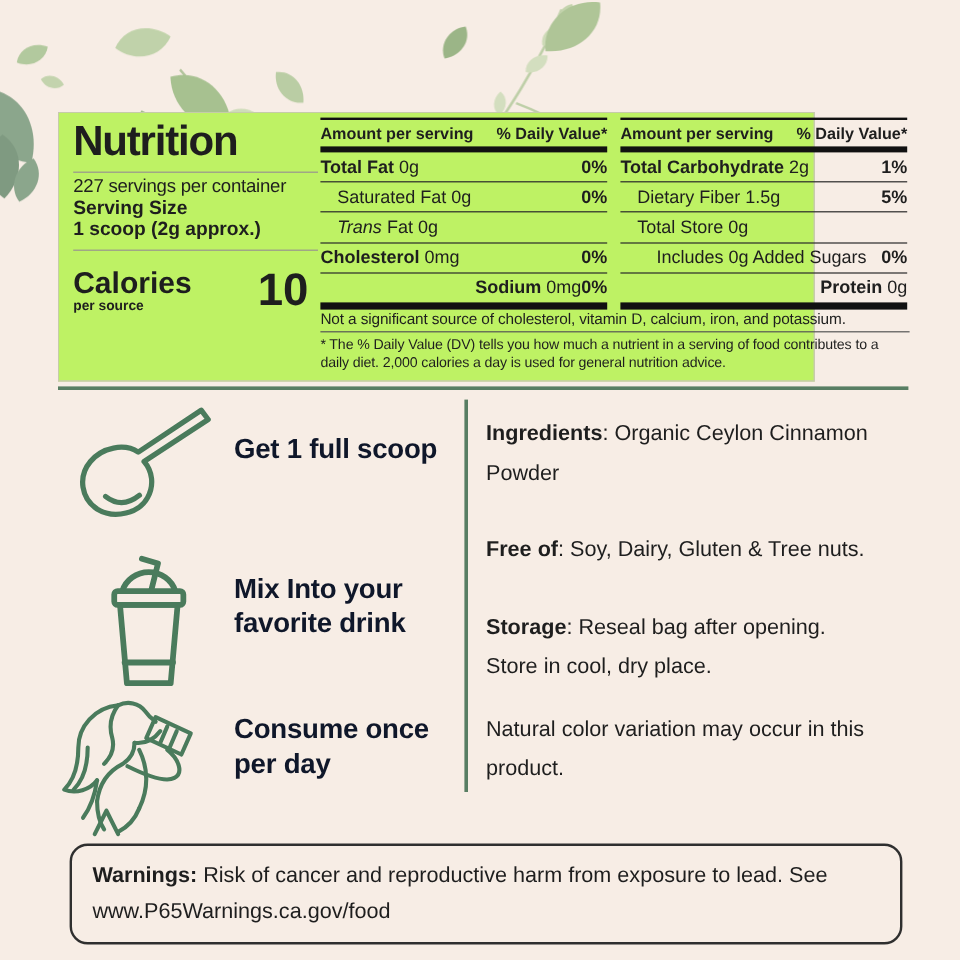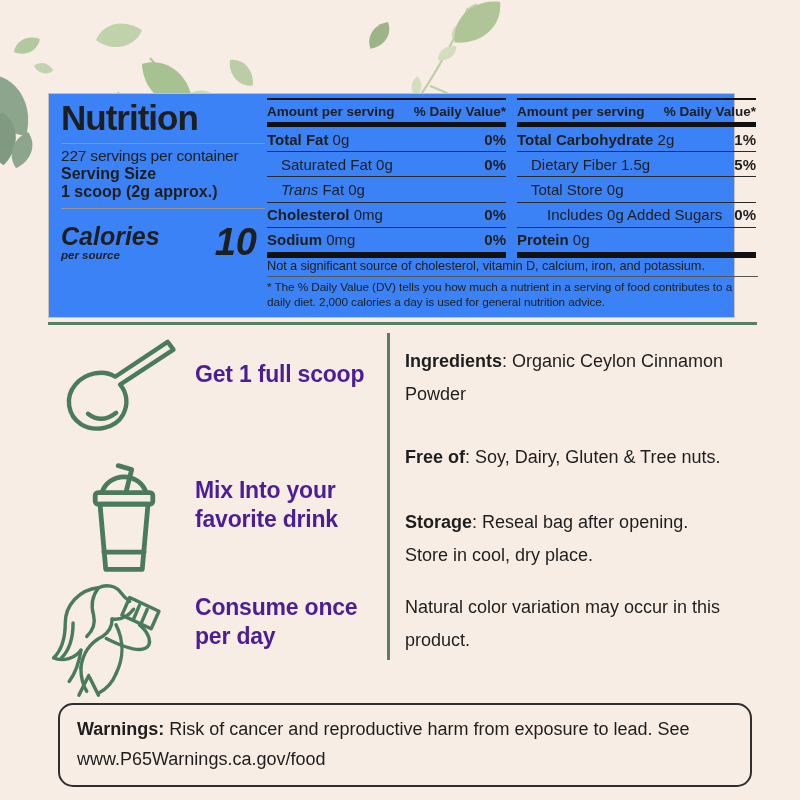--- a/index.html
+++ b/index.html
@@ -7,53 +7,53 @@
     width:800px;height:800px;position:relative;overflow:hidden;
     background:#f7ede5;
     font-family:"Liberation Sans","DejaVu Sans",sans-serif;
     color:#1e1e1e;
   }
   .b{font-weight:bold}.i{font-style:italic}
   
   #decor{position:absolute;top:0;left:0;z-index:1;pointer-events:none;}
   
   #panel{
-    position:absolute;left:48px;top:93px;width:687px;height:225px;z-index:2;
-    background:#3b82f6;border:1.5px solid #c8c2bb;box-sizing:border-box;
+    position:absolute;left:48px;top:93px;width:631px;height:225px;z-index:2;
+    background:#bef264;border:1.5px solid #c8c2bb;box-sizing:border-box;
   }
   #nf-left{position:absolute;left:12px;top:2px;width:204px;}
   #nf-title{font-size:35px;font-weight:bold;line-height:43px;letter-spacing:-1px;white-space:nowrap;}
   .thin-rule{height:1px;background:#9a958f;margin:4px 0 3px 0;}
   #nf-servings{font-size:15.5px;white-space:nowrap;letter-spacing:-0.2px;}
   .nf-ss{font-size:16px;font-weight:bold;line-height:18px;white-space:nowrap;}
-  #nf-cal{display:flex;justify-content:space-between;align-items:flex-start;margin-top:14px;font-style:italic;}
+  #nf-cal{display:flex;justify-content:space-between;align-items:flex-start;margin-top:14px;}
   #nf-cal-label{font-size:25px;font-weight:bold;line-height:26px;}
   #nf-cal-sub{font-size:11.5px;font-weight:bold;}
   #nf-cal-value{font-size:38px;font-weight:bold;line-height:38px;margin-right:8px;}
   .nf-col{position:absolute;top:4px;width:239px;}
   .nf-col.c0{left:218px}.nf-col.c1{left:468px}
   .nf-toprule{height:2px;background:#111;}
   .nf-head{display:flex;justify-content:space-between;font-size:13.5px;font-weight:bold;padding:4px 0 3px 0;}
   .nf-thick{height:5px;background:#111;}
   .nf-thick.bottom{height:6px;}
   .nf-row{display:flex;justify-content:space-between;align-items:center;height:24.2px;font-size:15px;border-bottom:1px solid #2a2a2a;white-space:nowrap;}
-  .nf-row:last-child{border-bottom:none;}
+  .nf-row:last-child{border-bottom:none;justify-content:flex-end;}
   .nf-row.ind1 .nf-name{padding-left:14px}
   .nf-row.ind2 .nf-name{padding-left:30px}
   #nf-span{position:absolute;left:218px;top:161px;width:491px;}
   #nf-notsig{font-size:12.8px;white-space:nowrap;letter-spacing:-0.1px;padding:3px 0 3px 0;}
   #nf-span .thin-rule{background:#555;margin:0 0 3px 0;}
   #nf-footnote{font-size:11.8px;line-height:15px;letter-spacing:-0.1px;}
   
   #hr-green{position:absolute;left:48px;top:322px;width:709px;height:3px;background:#587e63;z-index:2;}
   #vr-green{position:absolute;left:387px;top:333px;width:2.5px;height:327px;background:#587e63;z-index:2;}
   
   .inst-icon{position:absolute;z-index:2;}
   .inst-text{position:absolute;left:195px;width:192px;z-index:2;
-    color:#4c1d95;font-weight:bold;font-size:23px;line-height:29px;letter-spacing:-0.2px;}
+    color:#0f172a;font-weight:bold;font-size:23px;line-height:29px;letter-spacing:-0.2px;}
   
   .detail-block{position:absolute;left:405px;width:352px;z-index:2;font-size:18px;line-height:33px;}
   .detail-text{white-space:pre-line;}
   .detail-block.strong{font-weight:normal;}
   
   #warnings{
     position:absolute;left:58px;top:703px;width:694px;height:84px;z-index:2;
     border:2px solid #2f2f2f;border-radius:15px;box-sizing:border-box;
     padding:9px 17px;font-size:18px;line-height:30px;
   }

